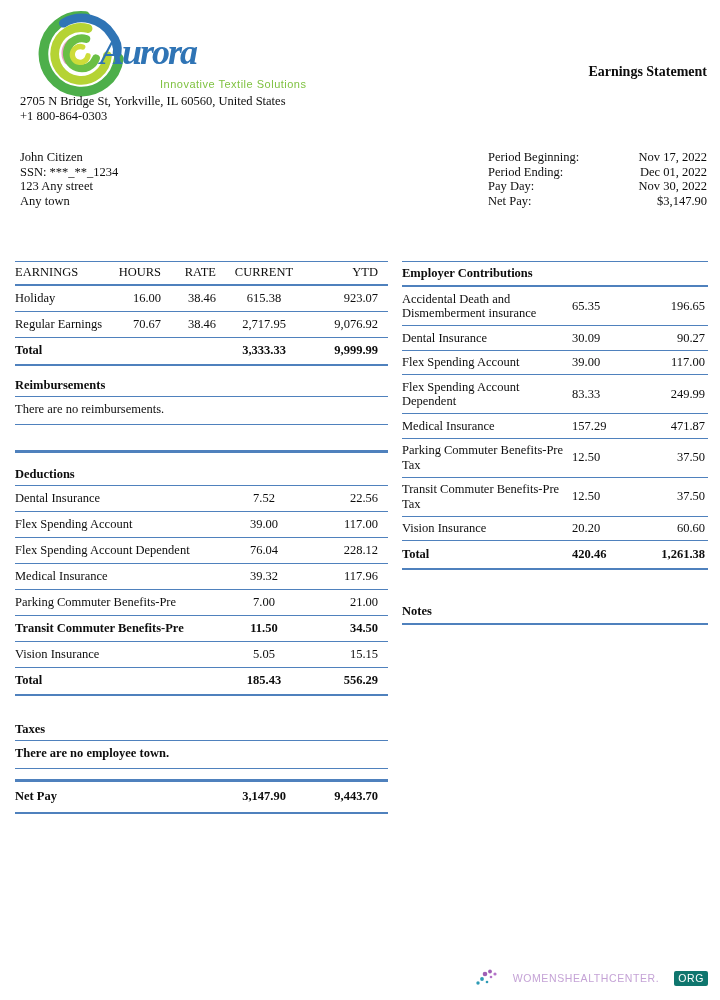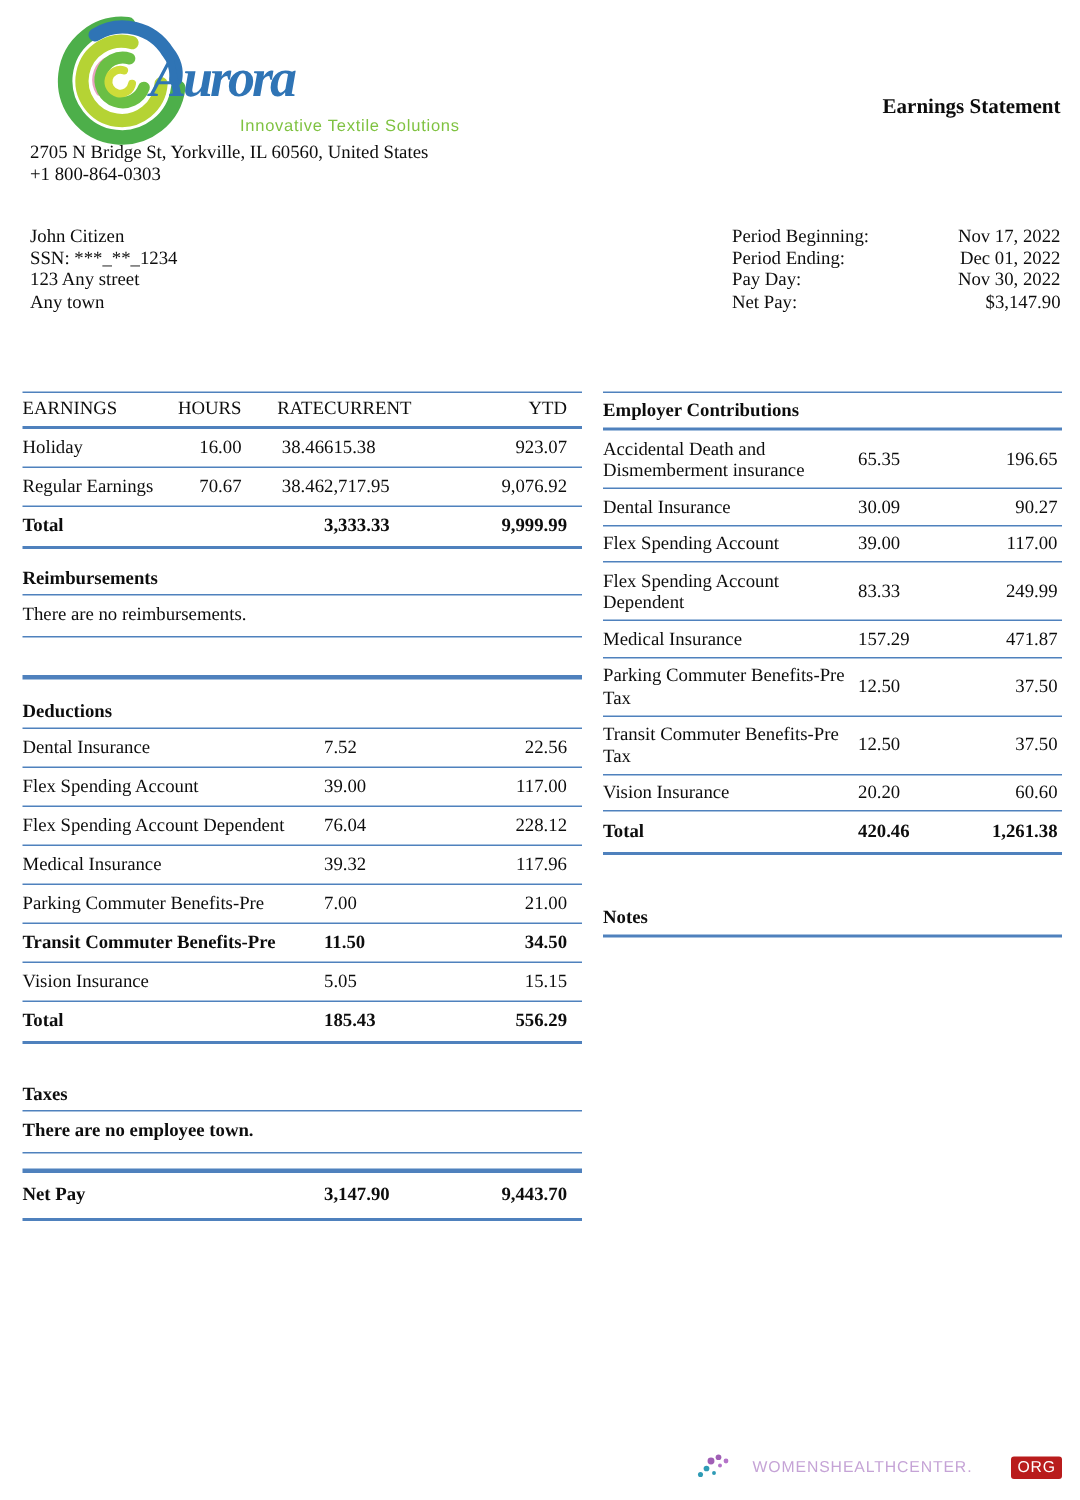--- a/index.html
+++ b/index.html
@@ -30,21 +30,21 @@
   .thead{ display:flex; align-items:center; border-top:1px solid var(--blue);
           border-bottom:2.5px solid var(--blue); padding:3px 0 4px; font-weight:normal; }
   .trow{ display:flex; align-items:center; border-bottom:1.5px solid var(--blue); padding:5px 0; }
   .trow.total-row{ font-weight:bold; border-bottom:2px solid var(--blue); padding:5px 0 6px; }
   .trow.bold-row{ font-weight:bold; }
 
   .c{ display:block; }
   .c.name{ width:88px; }
   .c.hours{ width:58px; text-align:right; }
   .c.rate{ width:55px; text-align:right; }
-  .c.cur{ width:96px; text-align:left; }
+  .c.cur{ width:96px; text-align:center; }
   .c.ytd{ width:76px; text-align:right; padding-right:10px; }
   .c.dname{ flex:1; }
 
   .sec-title{ font-weight:bold; padding-bottom:3px; border-bottom:1.5px solid var(--blue); }
   .mt-reimb{ margin-top:12px; }
   .mt-ded{ margin-top:14px; }
   .mt-tax{ margin-top:26px; }
   .note-row{ padding:5px 0 7px; border-bottom:1.5px solid var(--blue); }
   .note-bold{ font-weight:bold; }
   .divider{ height:3px; background:var(--blue); margin-top:25px; border:none; }
@@ -60,21 +60,21 @@
   .c.rname{ flex:1; }
   .c.rname.narrow{ flex:0 0 168px; margin-right:auto; }
   .c.rcur{ width:70px; text-align:left; }
   .c.rytd{ width:66px; text-align:right; padding-right:3px; }
   .notes-title{ margin-top:34px; font-weight:bold; padding-bottom:4px; border-bottom:2px solid var(--blue); }
 
   
   .footer-mark{ position:absolute; right:12px; bottom:12px; display:flex; align-items:center; gap:12px;
                 font-family:"Liberation Sans", sans-serif; font-size:10.5px; letter-spacing:0.6px; }
   .footer-site{ color:#c5a3d6; }
-  .footer-tld{ background:#b91c1c; color:#fff; padding:1px 4px 2px; border-radius:2px; margin-left:14px; }
+  .footer-tld{ background:#0f766e; color:#fff; padding:1px 4px 2px; border-radius:2px; margin-left:3px; }
 </style>
 </head>
 <body>
 
 <div class="page">
 
   <svg class="logo-swirl" width="90" height="88" viewBox="0 0 100 100" fill="none">
     <g stroke-linecap="round" fill="none">
       <path d="M 55 7 A 43 43 0 1 0 93 55" stroke="#4daf4a" stroke-width="11"></path>
       <path d="M 30 15 A 40 40 0 0 1 85 28 Q 93 38 91 49" stroke="#2f74b5" stroke-width="10"></path>

